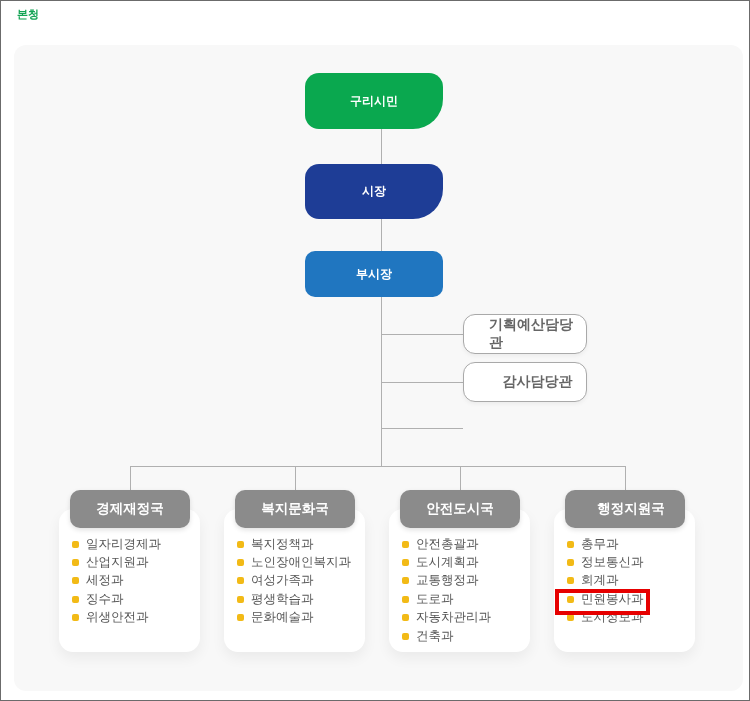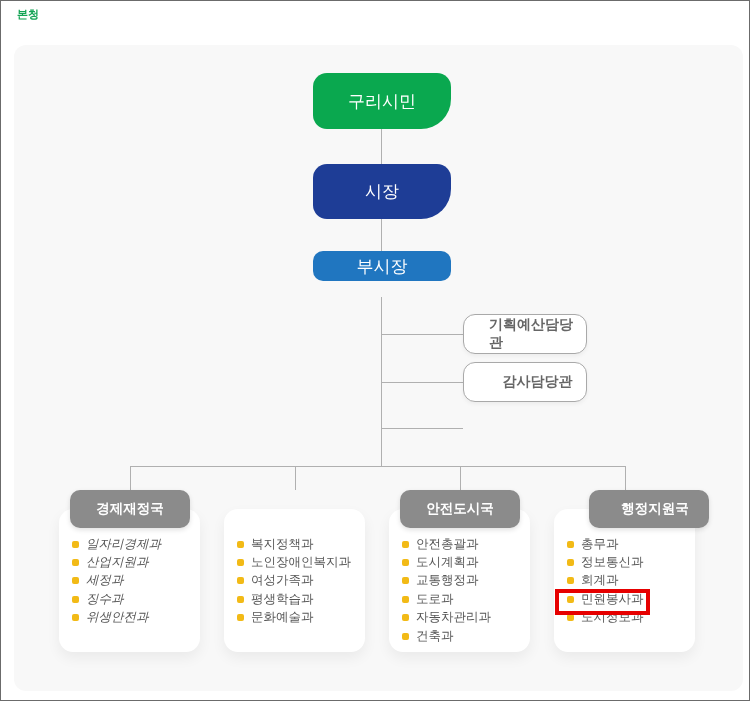--- a/index.html
+++ b/index.html
@@ -14,53 +14,53 @@
     position:absolute; left:16px; top:6px;
     font-size:11px; font-weight:bold; color:var(--title_green,#14a455);
   }
   .panel {
     position:absolute; left:13px; top:44px; width:729px; height:646px;
     background:var(--panel_bg,#f8f8f8); border-radius:12px; z-index:0;
   }
   .line { position:absolute; background:var(--line,#b0b0b0); z-index:1; }
 
   .node {
-    position:absolute; left:312px; width:138px; z-index:2;
+    position:absolute; left:304px; width:138px; z-index:2;
     display:flex; align-items:center; justify-content:center;
-    color:#fff; font-weight:normal; font-size:17px;
+    color:#fff; font-weight:bold; font-size:12px;
   }
   .node-citizens { top:72px;  height:56px; background:var(--green,#0aa84f); border-radius:14px 14px 30px 14px; }
   .node-mayor    { top:163px; height:55px; background:var(--navy,#1e3d96);  border-radius:14px 14px 30px 14px; }
-  .node-vice     { top:250px; height:30px; background:var(--blue,#2076c0);  border-radius:10px; }
+  .node-vice     { top:250px; height:46px; background:var(--blue,#2076c0);  border-radius:10px; }
 
   .staff-box {
     position:absolute; left:462px; width:124px; height:40px; z-index:2;
     background:#fff; border:1px solid #a9a9a9; border-radius:12px;
     display:flex; align-items:center; justify-content:center;
     color:#666; font-weight:bold; font-size:14px;
     box-shadow:0 2px 4px rgba(0,0,0,0.05);
     padding-left:25px;
   }
   .staff-1 { top:313px; } .staff-2 { top:361px; } .staff-3 { top:407px; }
 
   .bureau-header {
     position:absolute; top:489px; width:120px; height:38px; z-index:3;
     background:var(--gray_header,#8b8b8b); border-radius:10px;
     display:flex; align-items:center; justify-content:center;
     color:#fff; font-weight:bold; font-size:13.5px;
     box-shadow:0 2px 5px rgba(0,0,0,0.12);
   }
-  .bh-1 { left:69px; } .bh-2 { left:234px; } .bh-3 { left:399px; } .bh-4 { left:588px;padding-left:12px; }
+  .bh-1 { left:69px; } .bh-2 { left:234px; } .bh-3 { left:399px; } .bh-4 { left:564px;padding-left:12px; }
 
   .card {
     position:absolute; top:508px; width:141px; height:143px; z-index:2;
     background:#fff; border-radius:14px;
     box-shadow:0 6px 14px rgba(0,0,0,0.06);
   }
-  .card-1 { left:58px;font-style:italic; } .card-2 { left:223px; } .card-3 { left:388px; } .card-4 { left:553px; }
+  .card-1 { left:58px; } .card-2 { left:223px; } .card-3 { left:388px; } .card-4 { left:553px; }
 
   .card ul { list-style:none; position:absolute; top:26px; left:13px; right:4px; }
   .card li {
     display:flex; align-items:center; height:18.4px;
     font-size:12.5px; color:#555; white-space:nowrap;
   }
   .bullet {
     width:7px; height:7px; border-radius:2px; flex:0 0 auto;
     background:var(--bullet,#f2ba16); margin-right:7px;
   }
@@ -91,20 +91,21 @@
   <div class="line" style="left:624px; top:465px; width:1px; height:24px;"></div>
 
   <div class="node node-citizens">구리시민</div>
   <div class="node node-mayor">시장</div>
   <div class="node node-vice">부시장</div>
 
   <div class="staff-box staff-1">기획예산담당관</div>
   <div class="staff-box staff-2">감사담당관</div>
 
   <div class="bureau-header bh-1">경제재정국</div>
+  <div class="bureau-header bh-2">복지문화국</div>
   <div class="bureau-header bh-3">안전도시국</div>
   <div class="bureau-header bh-4">행정지원국</div>
 
   <div class="card card-1">
     <ul>
       <li>
           <span class="bullet"></span>
           <span>일자리경제과</span>
         </li>
       <li>

